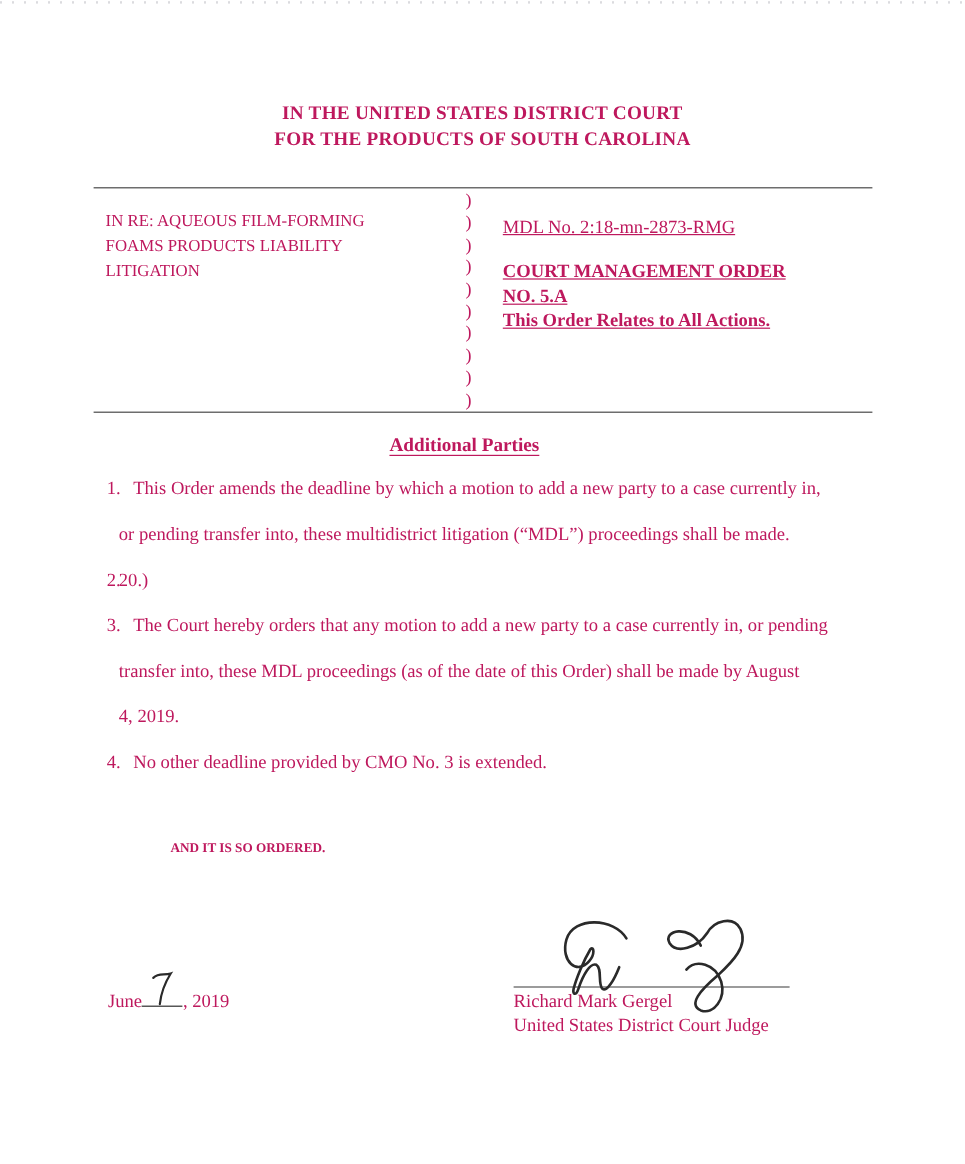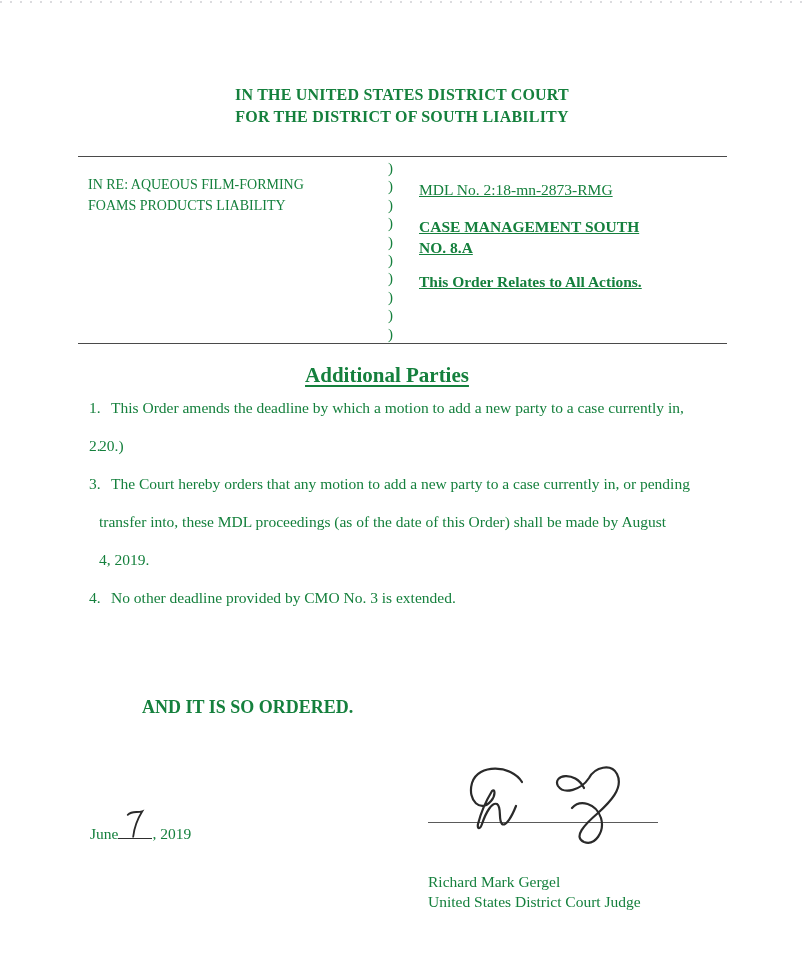--- a/index.html
+++ b/index.html
@@ -1,21 +1,21 @@
 <!DOCTYPE html>
 <html><head>
 <meta charset="utf-8">
 <style>
   html,body { margin:0; padding:0; background:#ffffff; }
   .page {
     position:relative;
     width:804px; height:970px;
     background:#ffffff;
     font-family:"Liberation Serif", serif;
-    color:#15803d;
+    color:#be185d;
     overflow:hidden;
   }
   
   .scan-artifact {
     position:absolute; top:1px; left:0; width:100%; height:2px;
     background-image:repeating-linear-gradient(90deg,#d2d2d6 0 2px, transparent 2px 10px);
     opacity:.8;
   }
   .court-header {
     position:absolute; top:84px; left:0; width:804px;
@@ -36,38 +36,38 @@
   }
   .caption-parens {
     position:absolute; left:310px; top:2px;
     font-size:15px; line-height:18.4px;
   }
   .caption-right {
     position:absolute; left:341px; top:23px;
     font-size:15.5px; line-height:19px; white-space:nowrap;text-decoration:underline;
   }
   .order-title { margin-top:17px; font-weight:bold; line-height:21px; }
-  .relates-to  { margin-top:14px; font-weight:bold; }
+  .relates-to  { font-weight:bold; }
   
   .section-heading {
     position:absolute; top:363px; left:0; width:774px;
-    text-align:center; font-weight:bold; font-size:21px;
+    text-align:center; font-weight:bold; font-size:16px;
     text-decoration:underline; text-underline-offset:3px;
   }
   .order-list {
     position:absolute; top:389px; left:88px; width:660px;
     font-size:15.5px;
   }
   .item { position:relative; padding-left:11px; }
   .item .num { position:absolute; left:1px; top:0; line-height:38px; }
   .item .line { line-height:38px; white-space:nowrap; }
   .item .line.first { text-indent:12px; }
   .so-ordered {
     position:absolute; top:688px; left:142px;
-    font-weight:bold; font-size:18px; line-height:38px;
+    font-weight:bold; font-size:11px; line-height:38px;
   }
   
   .sig-area { position:absolute; top:762px; left:0; width:734px; height:130px; }
   .date-block {
     position:absolute; left:90px; top:62px;
     font-size:15.5px; line-height:20px;
   }
   .day-slot {
     display:inline-block; position:relative;
     width:34px; height:14px;
@@ -76,67 +76,69 @@
   }
   .seven-svg { position:absolute; left:7px; bottom:-2px; width:20px; height:32px; }
   .judge-block { position:absolute; left:428px; top:0; width:240px; }
   .sig-line {
     position:absolute; left:0; top:60px; width:230px; height:0;
     border-top:1.5px solid #5a5a5a;
   }
   .sig-svg { position:absolute; left:6px; top:0; width:220px; height:84px; }
   .judge-text {
     position:absolute; left:0; top:63px;
-    font-size:15.5px; line-height:20px; white-space:nowrap;margin-top:47px;
+    font-size:15.5px; line-height:20px; white-space:nowrap;
   }
 </style>
 </head>
 <body>
 
 <div class="page">
   <div class="scan-artifact"></div>
 
   <div class="court-header">
     <div>IN THE UNITED STATES DISTRICT COURT</div>
-    <div>FOR THE DISTRICT OF SOUTH LIABILITY</div>
+    <div>FOR THE PRODUCTS OF SOUTH CAROLINA</div>
   </div>
 
   <div class="caption">
     <div class="party-name">
       <div>IN RE: AQUEOUS FILM-FORMING</div>
       <div>FOAMS PRODUCTS LIABILITY</div>
+      <div>LITIGATION</div>
     </div>
     <div class="caption-parens">
         <div>)</div>
         <div>)</div>
         <div>)</div>
         <div>)</div>
         <div>)</div>
         <div>)</div>
         <div>)</div>
         <div>)</div>
         <div>)</div>
         <div>)</div>
       </div>
     <div class="caption-right">
       <div>MDL No. 2:18-mn-2873-RMG</div>
       <div class="order-title">
-        <div>CASE MANAGEMENT SOUTH</div>
-        <div>NO. 8.A</div>
+        <div>COURT MANAGEMENT ORDER</div>
+        <div>NO. 5.A</div>
       </div>
       <div class="relates-to">This Order Relates to All Actions.</div>
     </div>
   </div>
 
   <div class="section-heading">Additional Parties</div>
 
   <div class="order-list">
       <div class="item">
         <span class="num">1.</span>
         <div class="line first">This Order amends the deadline by which a motion to add a new party to a case currently in,</div>
+        <div class="line">or pending transfer into, these multidistrict litigation (“MDL”) proceedings shall be made.</div>
       </div>
       <div class="item">
         <span class="num">2.</span>
         <div class="line">20.)</div>
       </div>
       <div class="item">
         <span class="num">3.</span>
         <div class="line first">The Court hereby orders that any motion to add a new party to a case currently in, or pending</div>
         <div class="line">transfer into, these MDL proceedings (as of the date of this Order) shall be made by August</div>
         <div class="line">4, 2019.</div>

